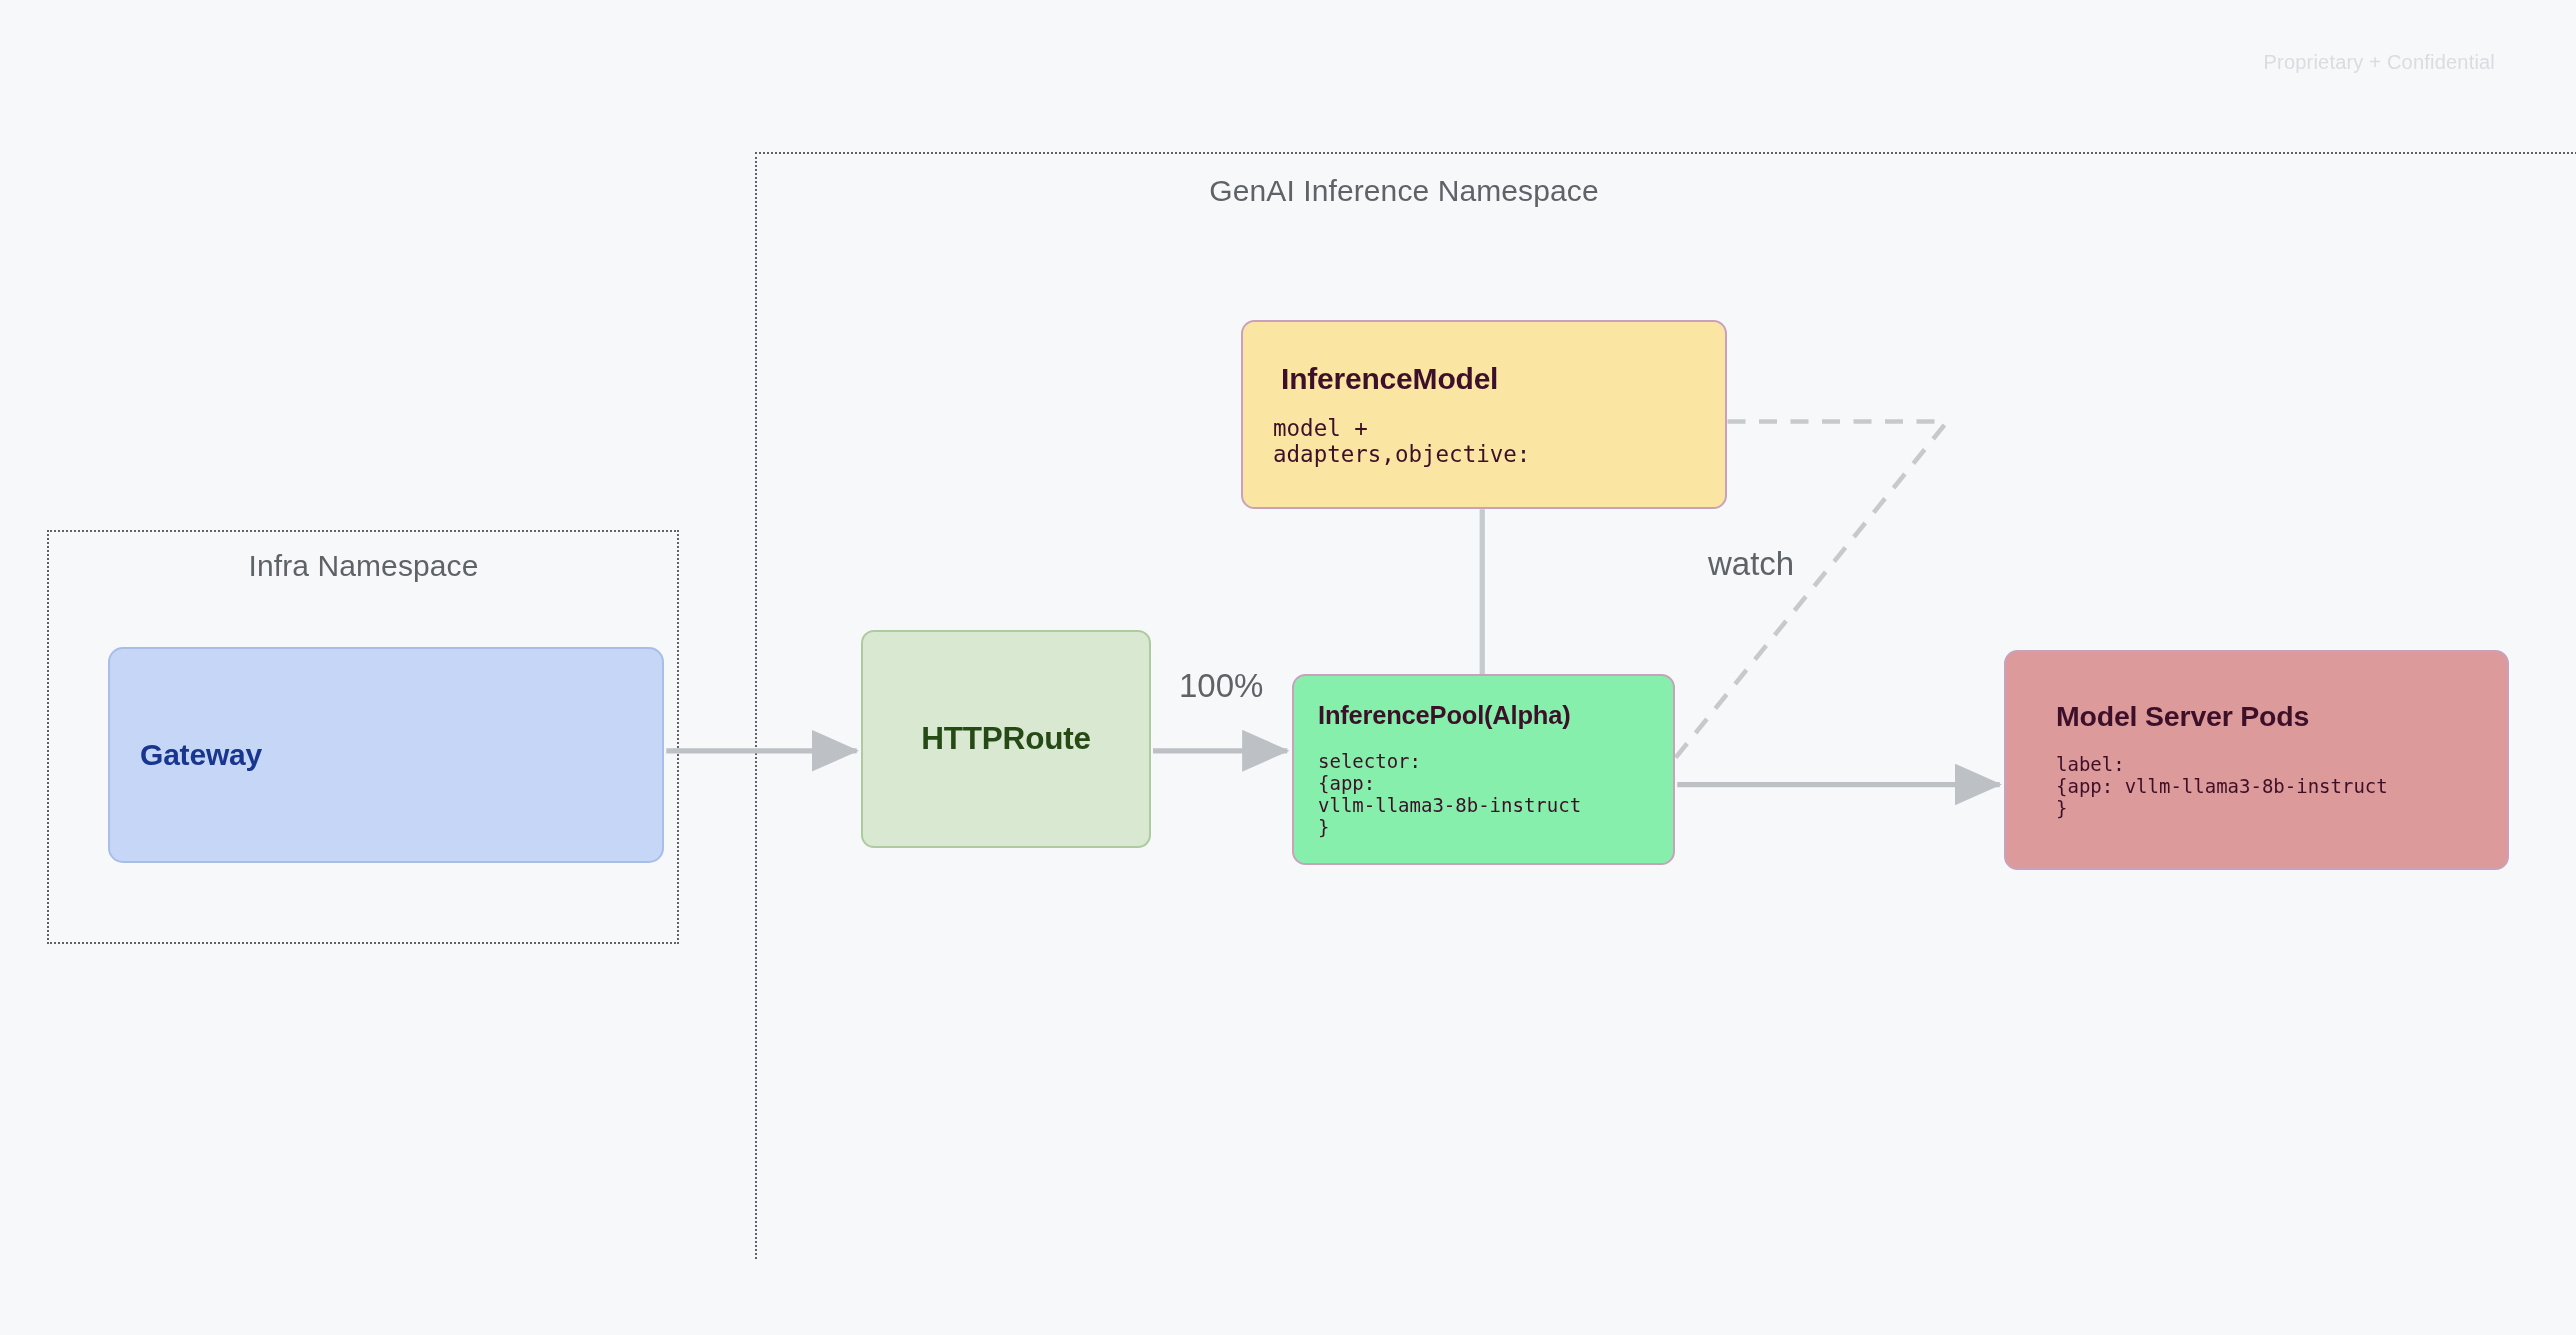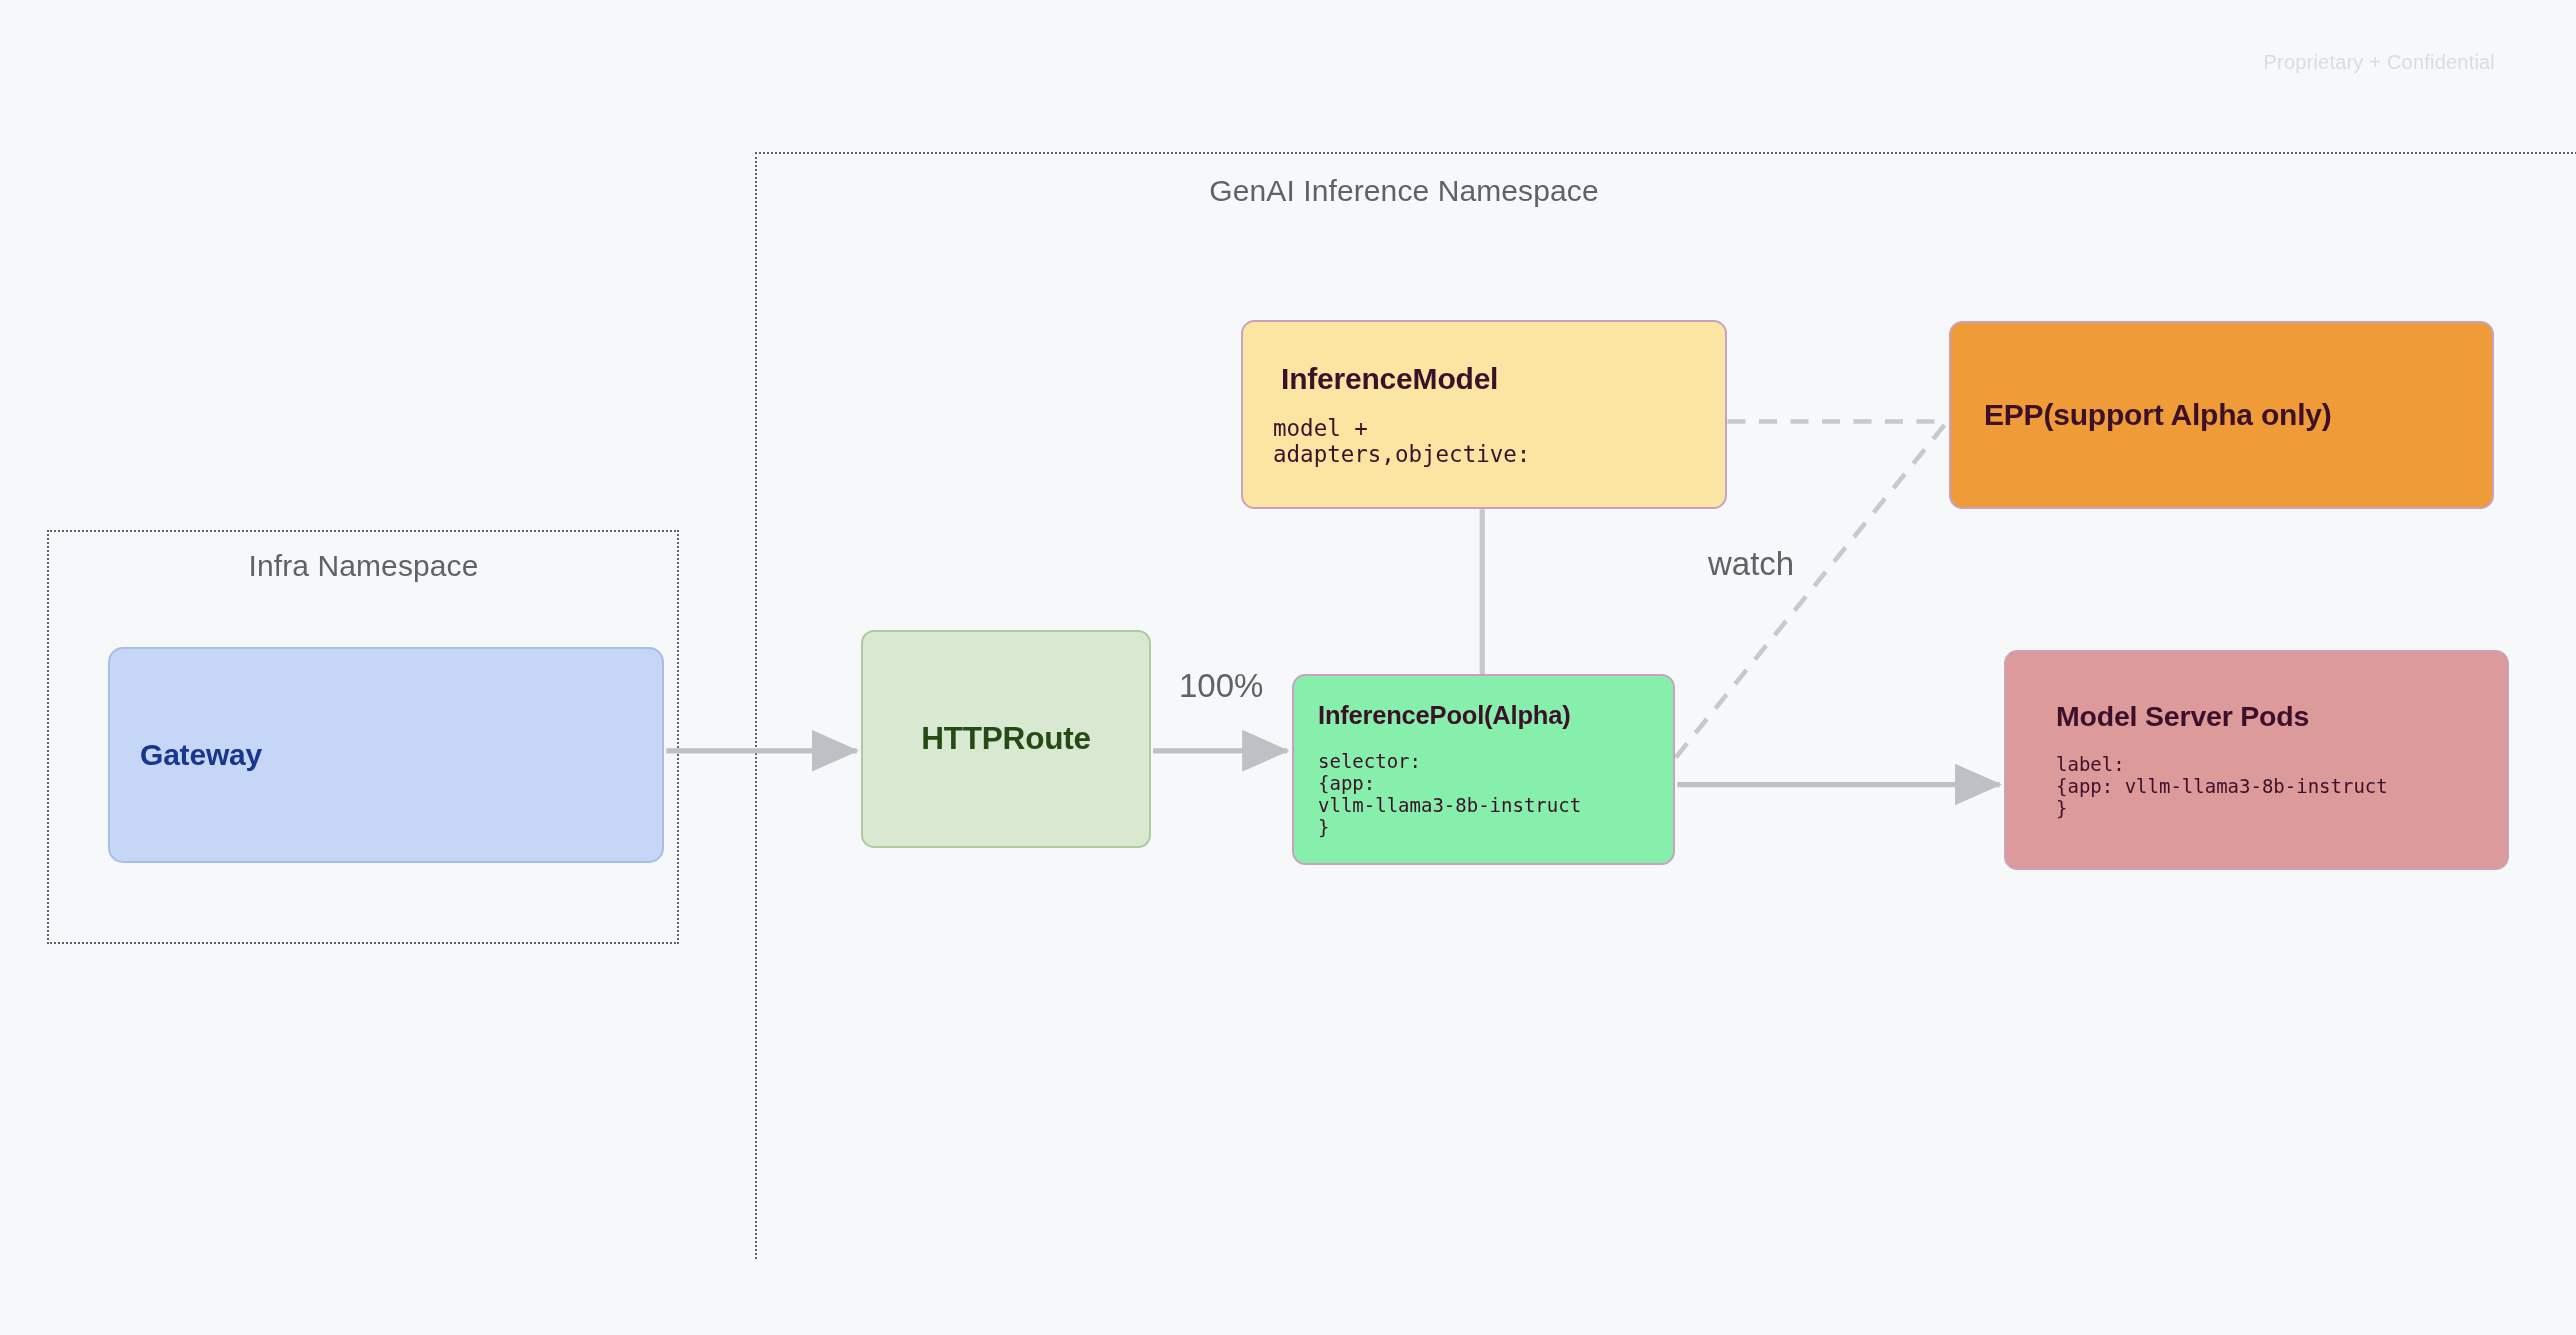--- a/index.html
+++ b/index.html
@@ -217,23 +217,20 @@
   <div class="node" id="httproute-node">
     <div class="node-title">HTTPRoute</div>
   </div>
 
   <div class="node" id="inferencemodel-node">
     <div class="node-title">InferenceModel</div>
     <div class="node-sub">model +
 adapters,objective:</div>
   </div>
 
-  <div class="node" id="epp-node">
-    <div class="node-title">EPP(support Alpha only)</div>
-  </div>
 
   <div class="node" id="inferencepool-node">
     <div class="node-title">InferencePool(Alpha)</div>
     <div class="node-sub">selector:
 {app:
 vllm-llama3-8b-instruct
 }</div>
   </div>
 
   <div class="node" id="modelserverpods-node">

